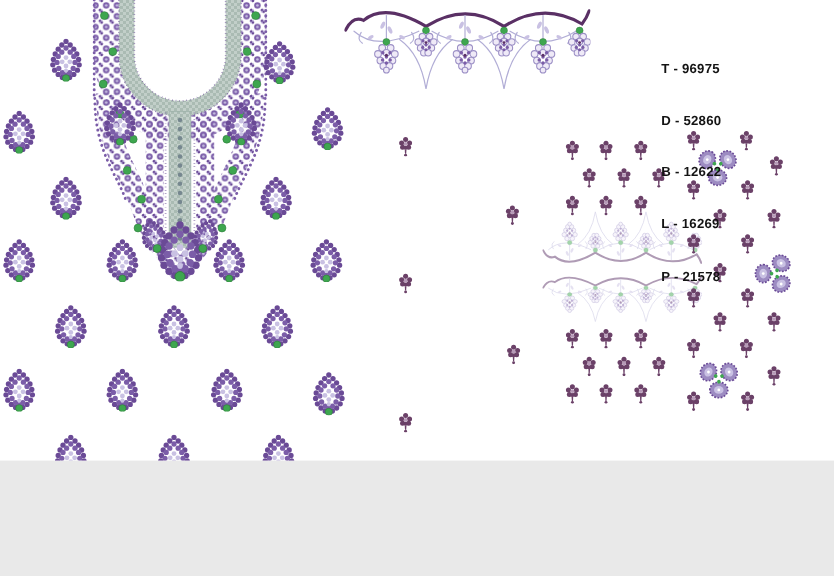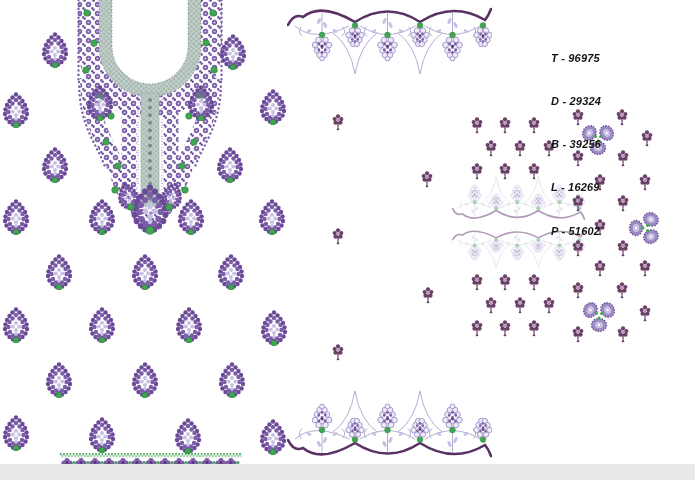--- a/index.html
+++ b/index.html
@@ -4,23 +4,22 @@
 <style>
   :root{
     --c-purple:#7b5da8; --c-purple-deep:#6a4a96; --c-arc:#5a3065;
     --c-lav:#c9c1e3; --c-lav-line:#b2aed6; --c-green:#3ea64f;
     --c-gray-band:#c2cfc9; --c-gray-band-dark:#aabbb3;
     --c-plum:#6b4168; --c-plum-light:#b79ab8; --c-text:#141414; --c-background:#ffffff;
   }
   html,body{margin:0;padding:0;}
   body{background:#e9e9e9;font-family:"Liberation Sans", sans-serif;}
   .canvas{
-    position:relative;width:695px;height:464px;background:var(--c-background);
+    position:relative;width:695px;height:384px;background:var(--c-background);
     overflow:hidden;
-    font-style:italic;
   }
   svg.art{position:absolute;left:0;top:0;}
   .info{
     position:absolute;left:551px;top:22px;
     font-family:"Liberation Sans", sans-serif;
     font-size:11px;font-weight:bold;color:var(--c-text);
     line-height:14.4px;letter-spacing:.2px;white-space:pre;
   }
   .faded{opacity:.48;}
 </style>
@@ -386,18 +385,18 @@
         <use href="#m-buti" width="12" height="17" transform="translate(572,325.5)"></use>
         <use href="#m-buti" width="12" height="17" transform="translate(617,325.5)"></use>
         <use href="#m-trefoil" width="38" height="38" transform="translate(579,119) rotate(60 19 19)"></use>
         <use href="#m-trefoil" width="38" height="38" transform="translate(627,209) rotate(30 19 19)"></use>
         <use href="#m-trefoil" width="38" height="38" transform="translate(580,296) rotate(60 19 19)"></use>
       </g>
   </svg>
 
   <div class="info">
     <div>T - 96975</div>
-    <div>D - 29324</div>
-    <div>B - 39256</div>
+    <div>D - 52860</div>
+    <div>B - 12622</div>
     <div>L - 16269</div>
-    <div>P - 51602</div>
+    <div>P - 21578</div>
   </div>
 </div>
 
 </body></html>

